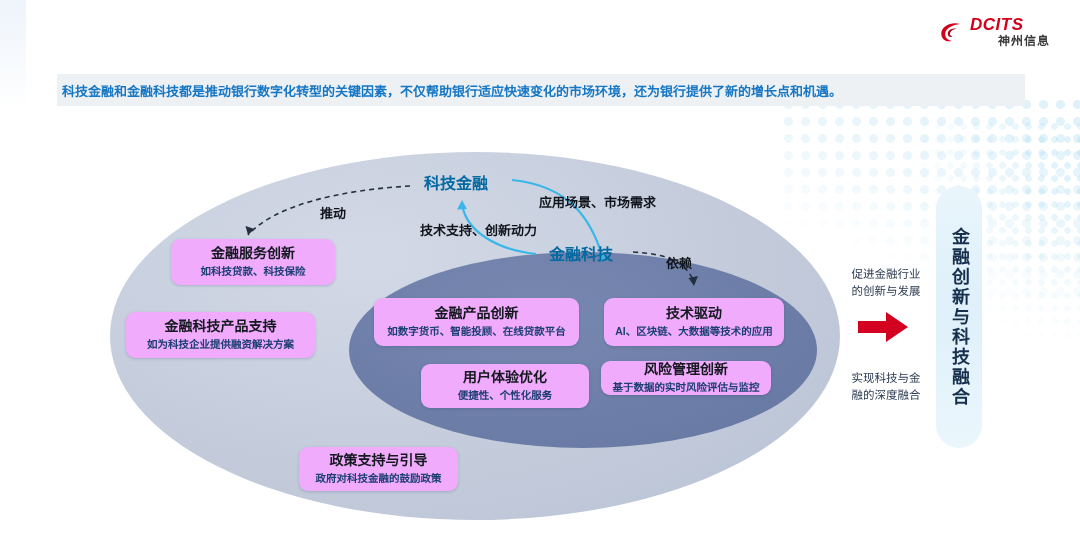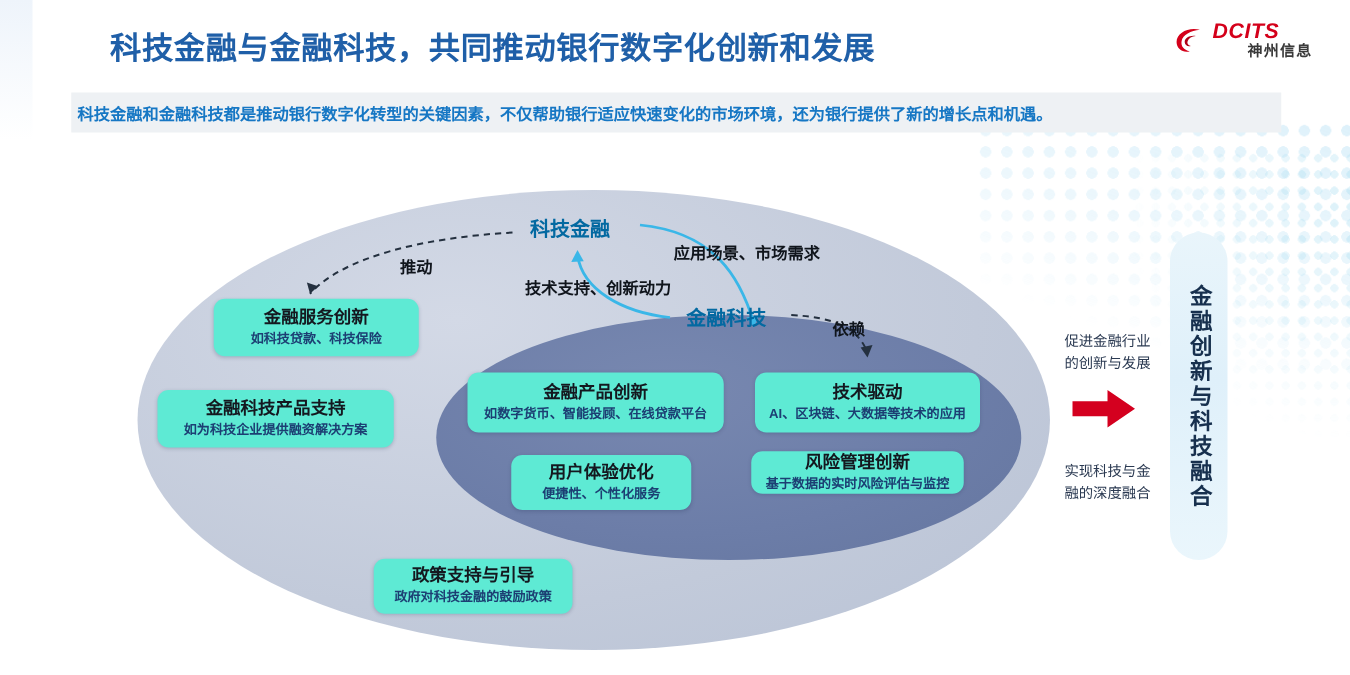--- a/index.html
+++ b/index.html
@@ -134,21 +134,21 @@
     top: 252px;
     width: 468px;
     height: 196px;
     border-radius: 50%;
     background: radial-gradient(ellipse at 40% 30%, #7888b0 0%, #6c7da8 60%, #65769f 100%);
   }
 
   
   .card {
     position: absolute;
-    background: #5eead4;
+    background: #f0abfc;
     border-radius: 9px;
     box-shadow: 0 1px 3px rgba(40,55,90,.22);
     display: flex;
     flex-direction: column;
     align-items: center;
     justify-content: center;
     text-align: center;
     box-sizing: border-box;
     padding: 5px 10px;
   }
@@ -238,21 +238,20 @@
 </style>
 </head>
 <body>
 
 <div id="slide">
 
   <div class="corner-tl"></div>
   <div class="dots"></div>
   <div class="dots2"></div>
 
-  <div class="title">科技金融与金融科技，共同推动银行数字化创新和发展</div>
 
   <div class="logo">
     <svg class="logo-mark" viewBox="0 0 32 32">
       <path d="M27 6 C16 3 4 9 4 18 C4 25 11 29 17 27 C11 26 8 22 9 17 C10 11 18 7 27 6 Z" fill="#d4001a"></path>
       <path d="M23 12 C17 11 12 14 12 18 C12 21 15 23 18 22 C15 21 14 19 15 17 C16 14 19 12.5 23 12 Z" fill="#b00016"></path>
     </svg>
     <div class="logo-text">
       <div class="logo-en">DCITS</div>
       <div class="logo-cn">神州信息</div>
     </div>
@@ -307,21 +306,21 @@
   <div class="card" style="left:374px; top:298px; width:205px; height:48px;">
     <div class="c-title">金融产品创新</div>
     <div class="c-sub">如数字货币、智能投顾、在线贷款平台</div>
   </div>
 
   <div class="card" style="left:604px; top:298px; width:180px; height:48px;">
     <div class="c-title">技术驱动</div>
     <div class="c-sub">AI、区块链、大数据等技术的应用</div>
   </div>
 
-  <div class="card" style="left:409px; top:364px; width:144px; height:44px;">
+  <div class="card" style="left:421px; top:364px; width:168px; height:44px;">
     <div class="c-title">用户体验优化</div>
     <div class="c-sub">便捷性、个性化服务</div>
   </div>
 
   <div class="card" style="left:601px; top:361px; width:170px; height:34px;">
     <div class="c-title">风险管理创新</div>
     <div class="c-sub">基于数据的实时风险评估与监控</div>
   </div>
 
   <div class="side-note" style="left:838px; top:266px;">促进金融行业

